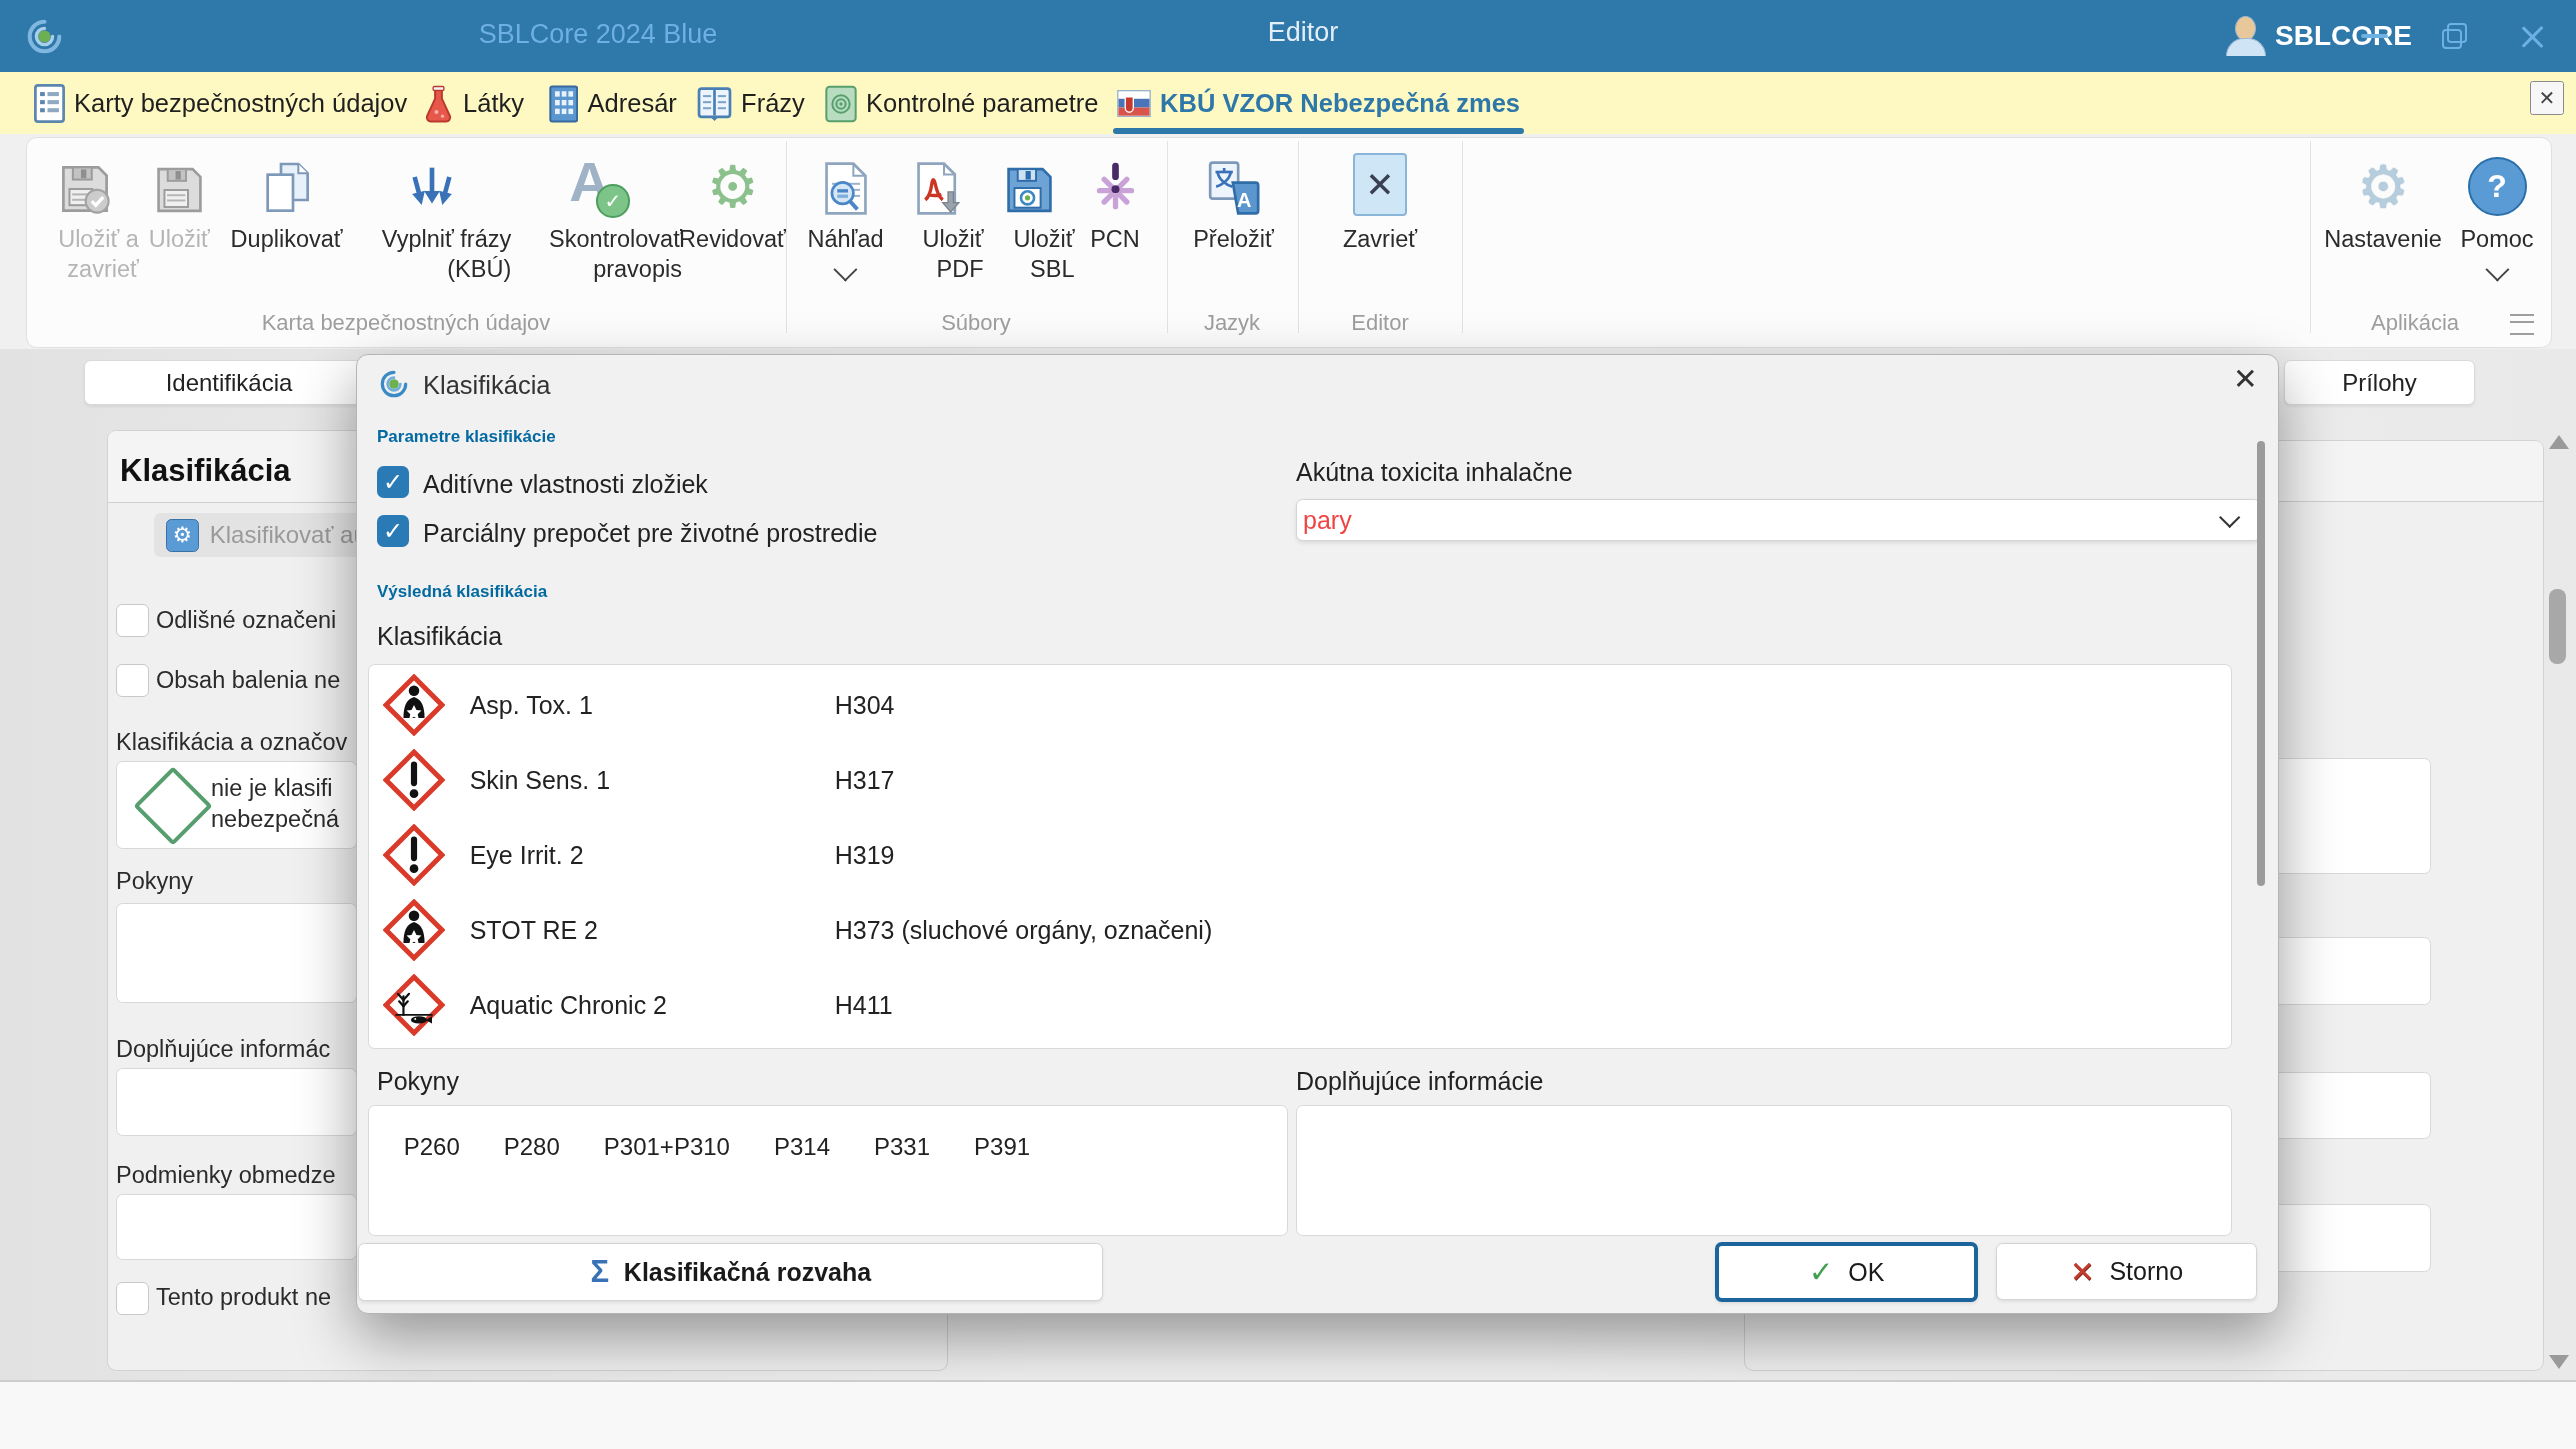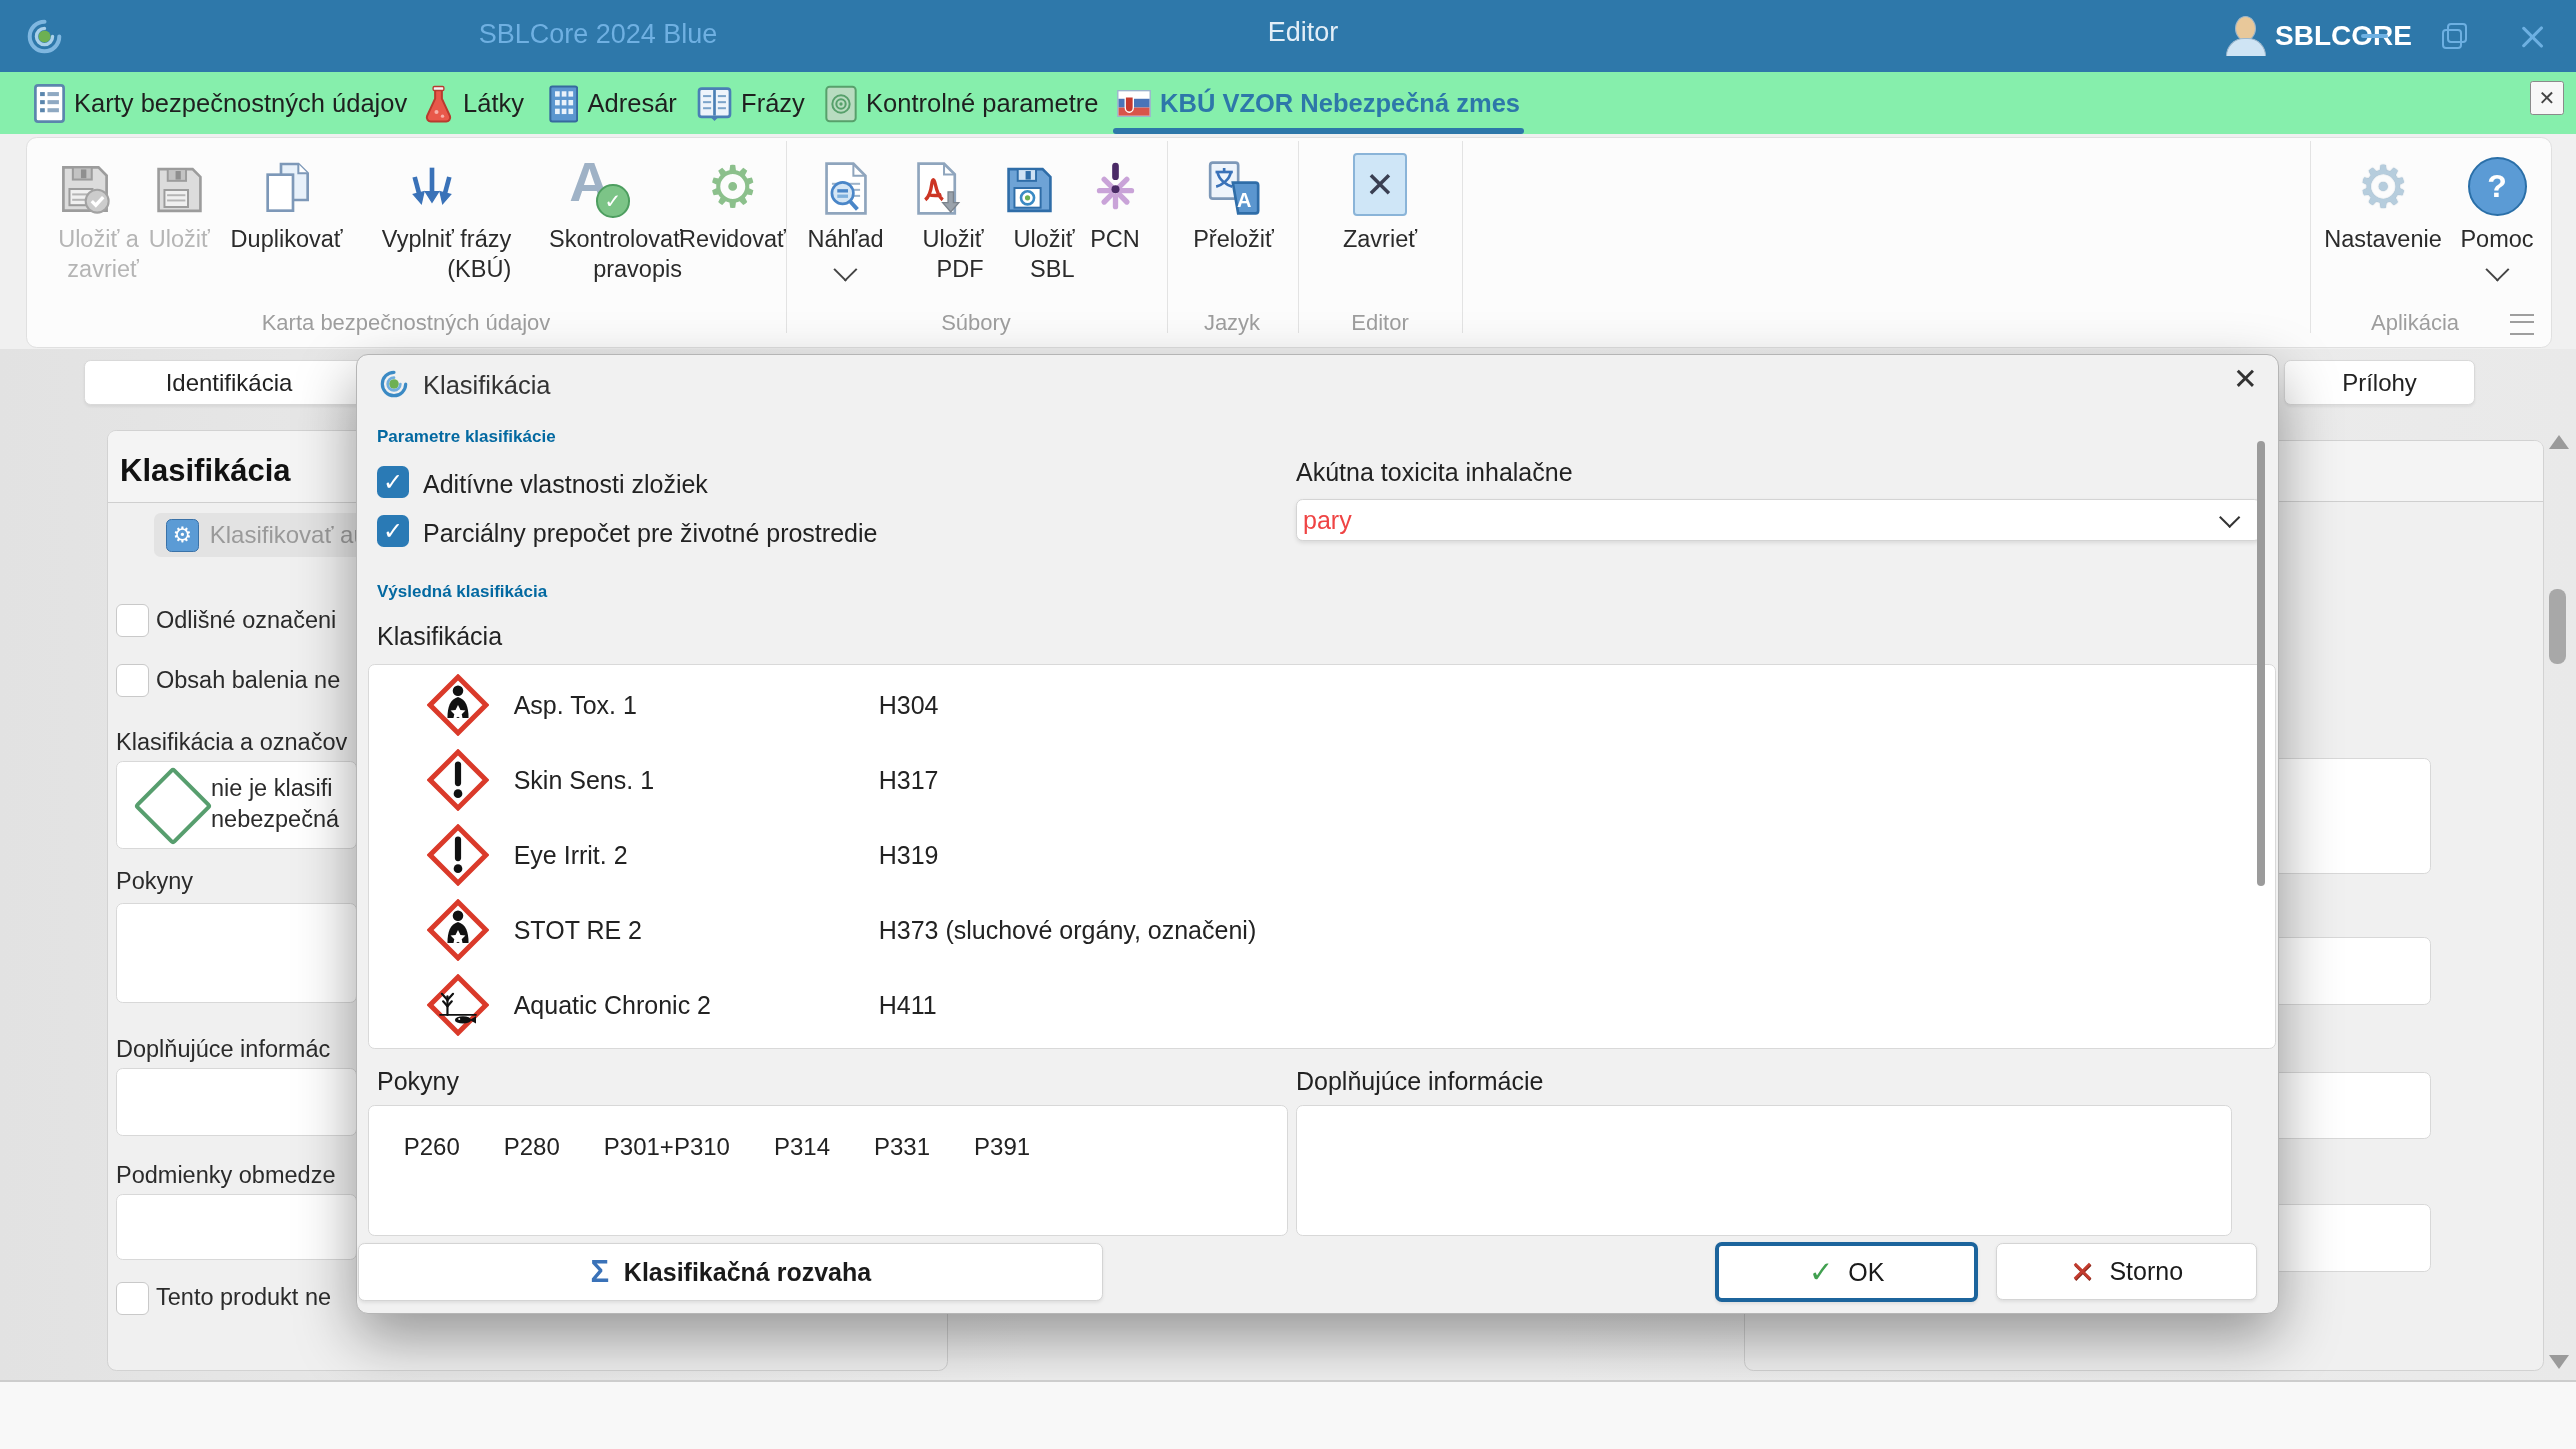--- a/index.html
+++ b/index.html
@@ -21,21 +21,21 @@
   .max-shape i{position:absolute;border:2.7px solid #6db0e2;border-radius:4px;width:16px;height:16px;display:block;}
   .max-shape i.b{left:0;top:4px;background:var(--titlebar,#2e78aa);}
   .max-shape i.f{left:5.4px;top:-1.3px;}
   .close-shape{position:relative;width:24px;height:24px;}
   .close-shape:before,.close-shape:after{content:"";position:absolute;left:10.7px;top:-1.3px;width:3.4px;height:28px;background:#6db0e2;border-radius:1.3px;}
   .close-shape:before{transform:rotate(45deg);}
   .close-shape:after{transform:rotate(-45deg);}
   .logo-swirl{width:43px;height:43px;}
 
   
-  #tabbar{left:0;top:72px;width:2576px;height:62px;background:#86efac;}
+  #tabbar{left:0;top:72px;width:2576px;height:62px;background:#fef9c3;}
   .tab{top:6.7px;height:50px;display:flex;align-items:center;gap:9.4px;padding:0 6.7px;cursor:default;}
   .tab .tlabel{font-size:25.5px;color:#1f1f1f;white-space:nowrap;}
   .tab.active .tlabel{color:var(--accent,#2d77a9);font-weight:700;}
   .tab.active:after{content:"";position:absolute;left:2.7px;right:2.7px;bottom:-5.4px;height:6px;border-radius:3.4px;background:var(--accent,#2d77a9);}
   .tabclose{top:9.4px;width:32px;height:32px;border:1.3px solid #8a8a8a;border-radius:2.7px;background:#f7f7f7;display:flex;align-items:center;justify-content:center;font-size:20px;color:#444;}
 
   
   #ribbon{left:0;top:134px;width:2576px;height:215px;background:#f0f0f0;}
   .ribbon-panel{left:25.5px;top:2.7px;width:2524px;height:209px;background:#fcfcfc;border:1.3px solid #e0e0e0;border-radius:10.7px;}
   .rsep{top:6.7px;width:1.3px;height:192px;background:#e3e3e3;}
@@ -476,21 +476,21 @@
 
     <div class="abs dlg-label" style="left:939px;top:103px;">Akútna toxicita inhalačne</div>
     <div class="abs dselect" style="left:939px;top:144px;width:963px;height:40px;">
       <span class="val">pary</span>
       <span class="chev"></span>
     </div>
 
     <div class="abs dlg-h" style="left:20px;top:227px;">Výsledná klasifikácia</div>
     <div class="abs dlg-label" style="left:20px;top:267px;">Klasifikácia</div>
 
-    <div class="abs clist" style="left:10.7px;top:309px;width:1862px;height:380px;padding-left:44px;">
+    <div class="abs clist" style="left:10.7px;top:309px;width:1862px;height:380px;">
 
       <div class="crow" style="position:relative;">
         <div class="pict">
           <svg width="62" height="62" viewBox="0 0 100 100">
             <path d="M50 5 L95 50 L50 95 L5 50 Z" fill="#fff" stroke="#da3a2a" stroke-width="8"></path>
             <circle cx="50" cy="27" r="8.5" fill="#111"></circle>
             <path d="M50 37 C37 41 33 53 33 71 L67 71 C67 53 63 41 50 37 Z" fill="#111"></path>
             <path d="M50 50 l4 8 8 1 -6 6 2 9 -8 -5 -8 5 2 -9 -6 -6 8 -1 z" fill="#fff"></path>
           </svg>
         </div>

